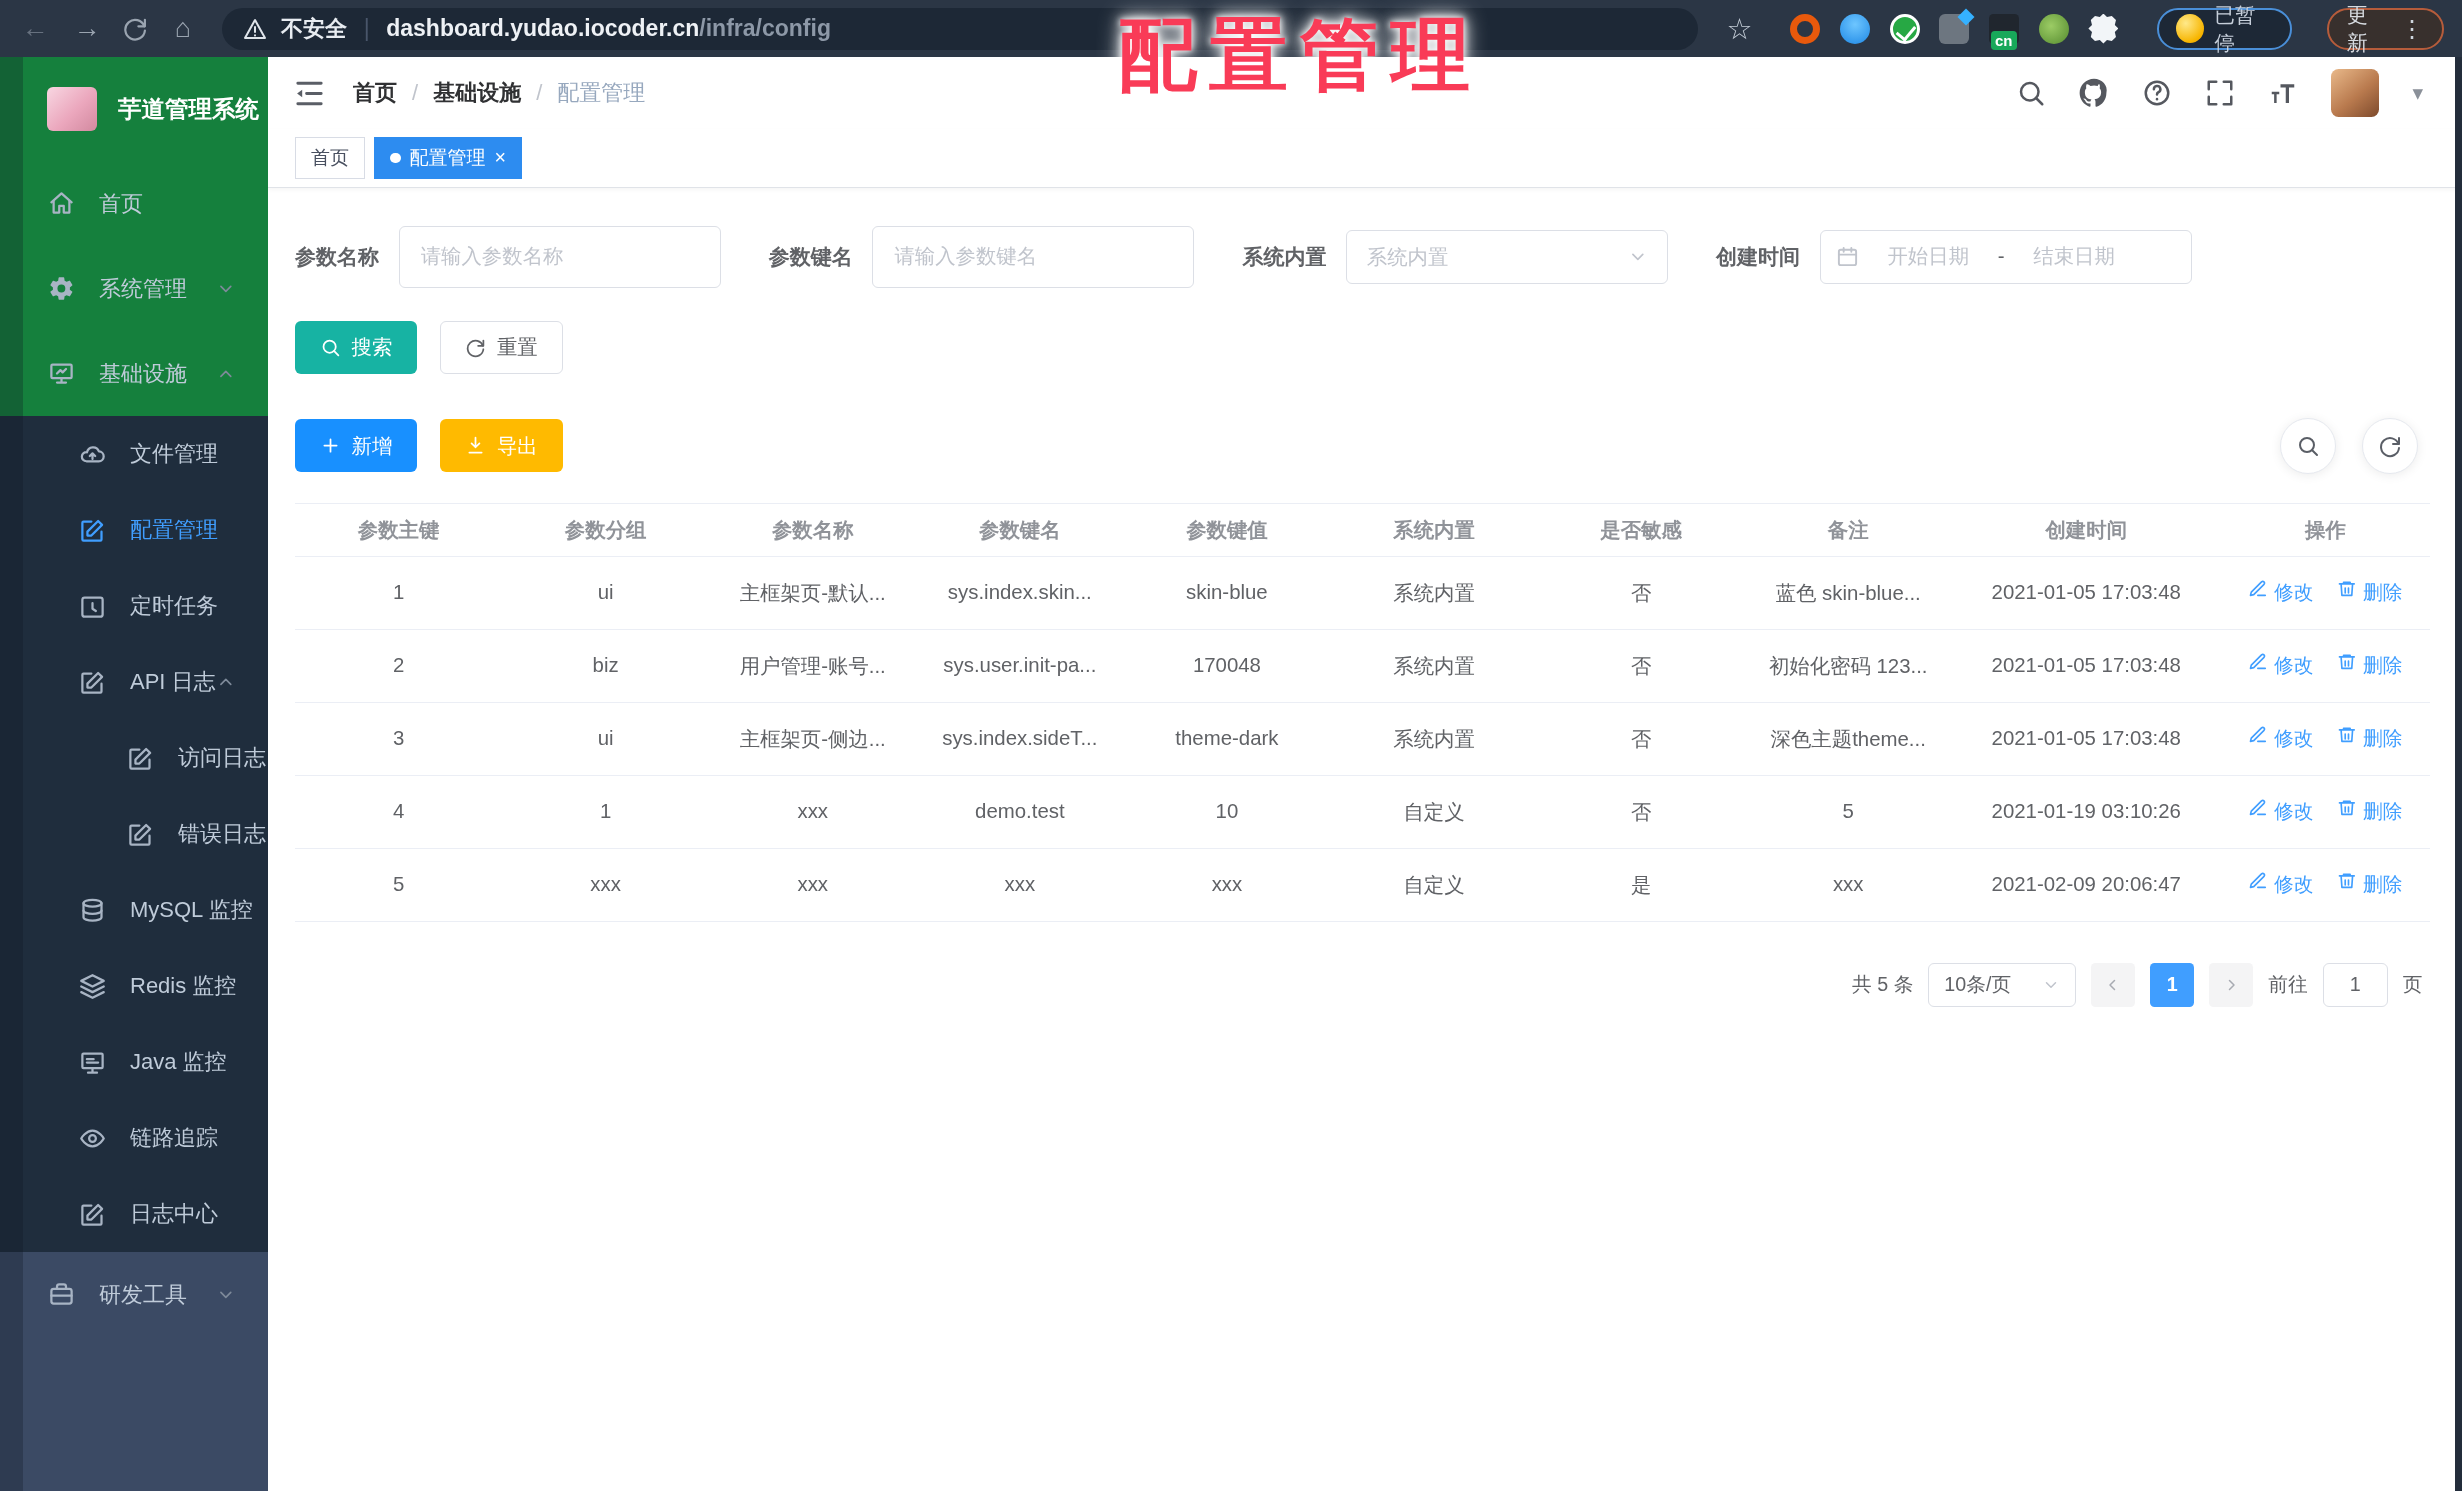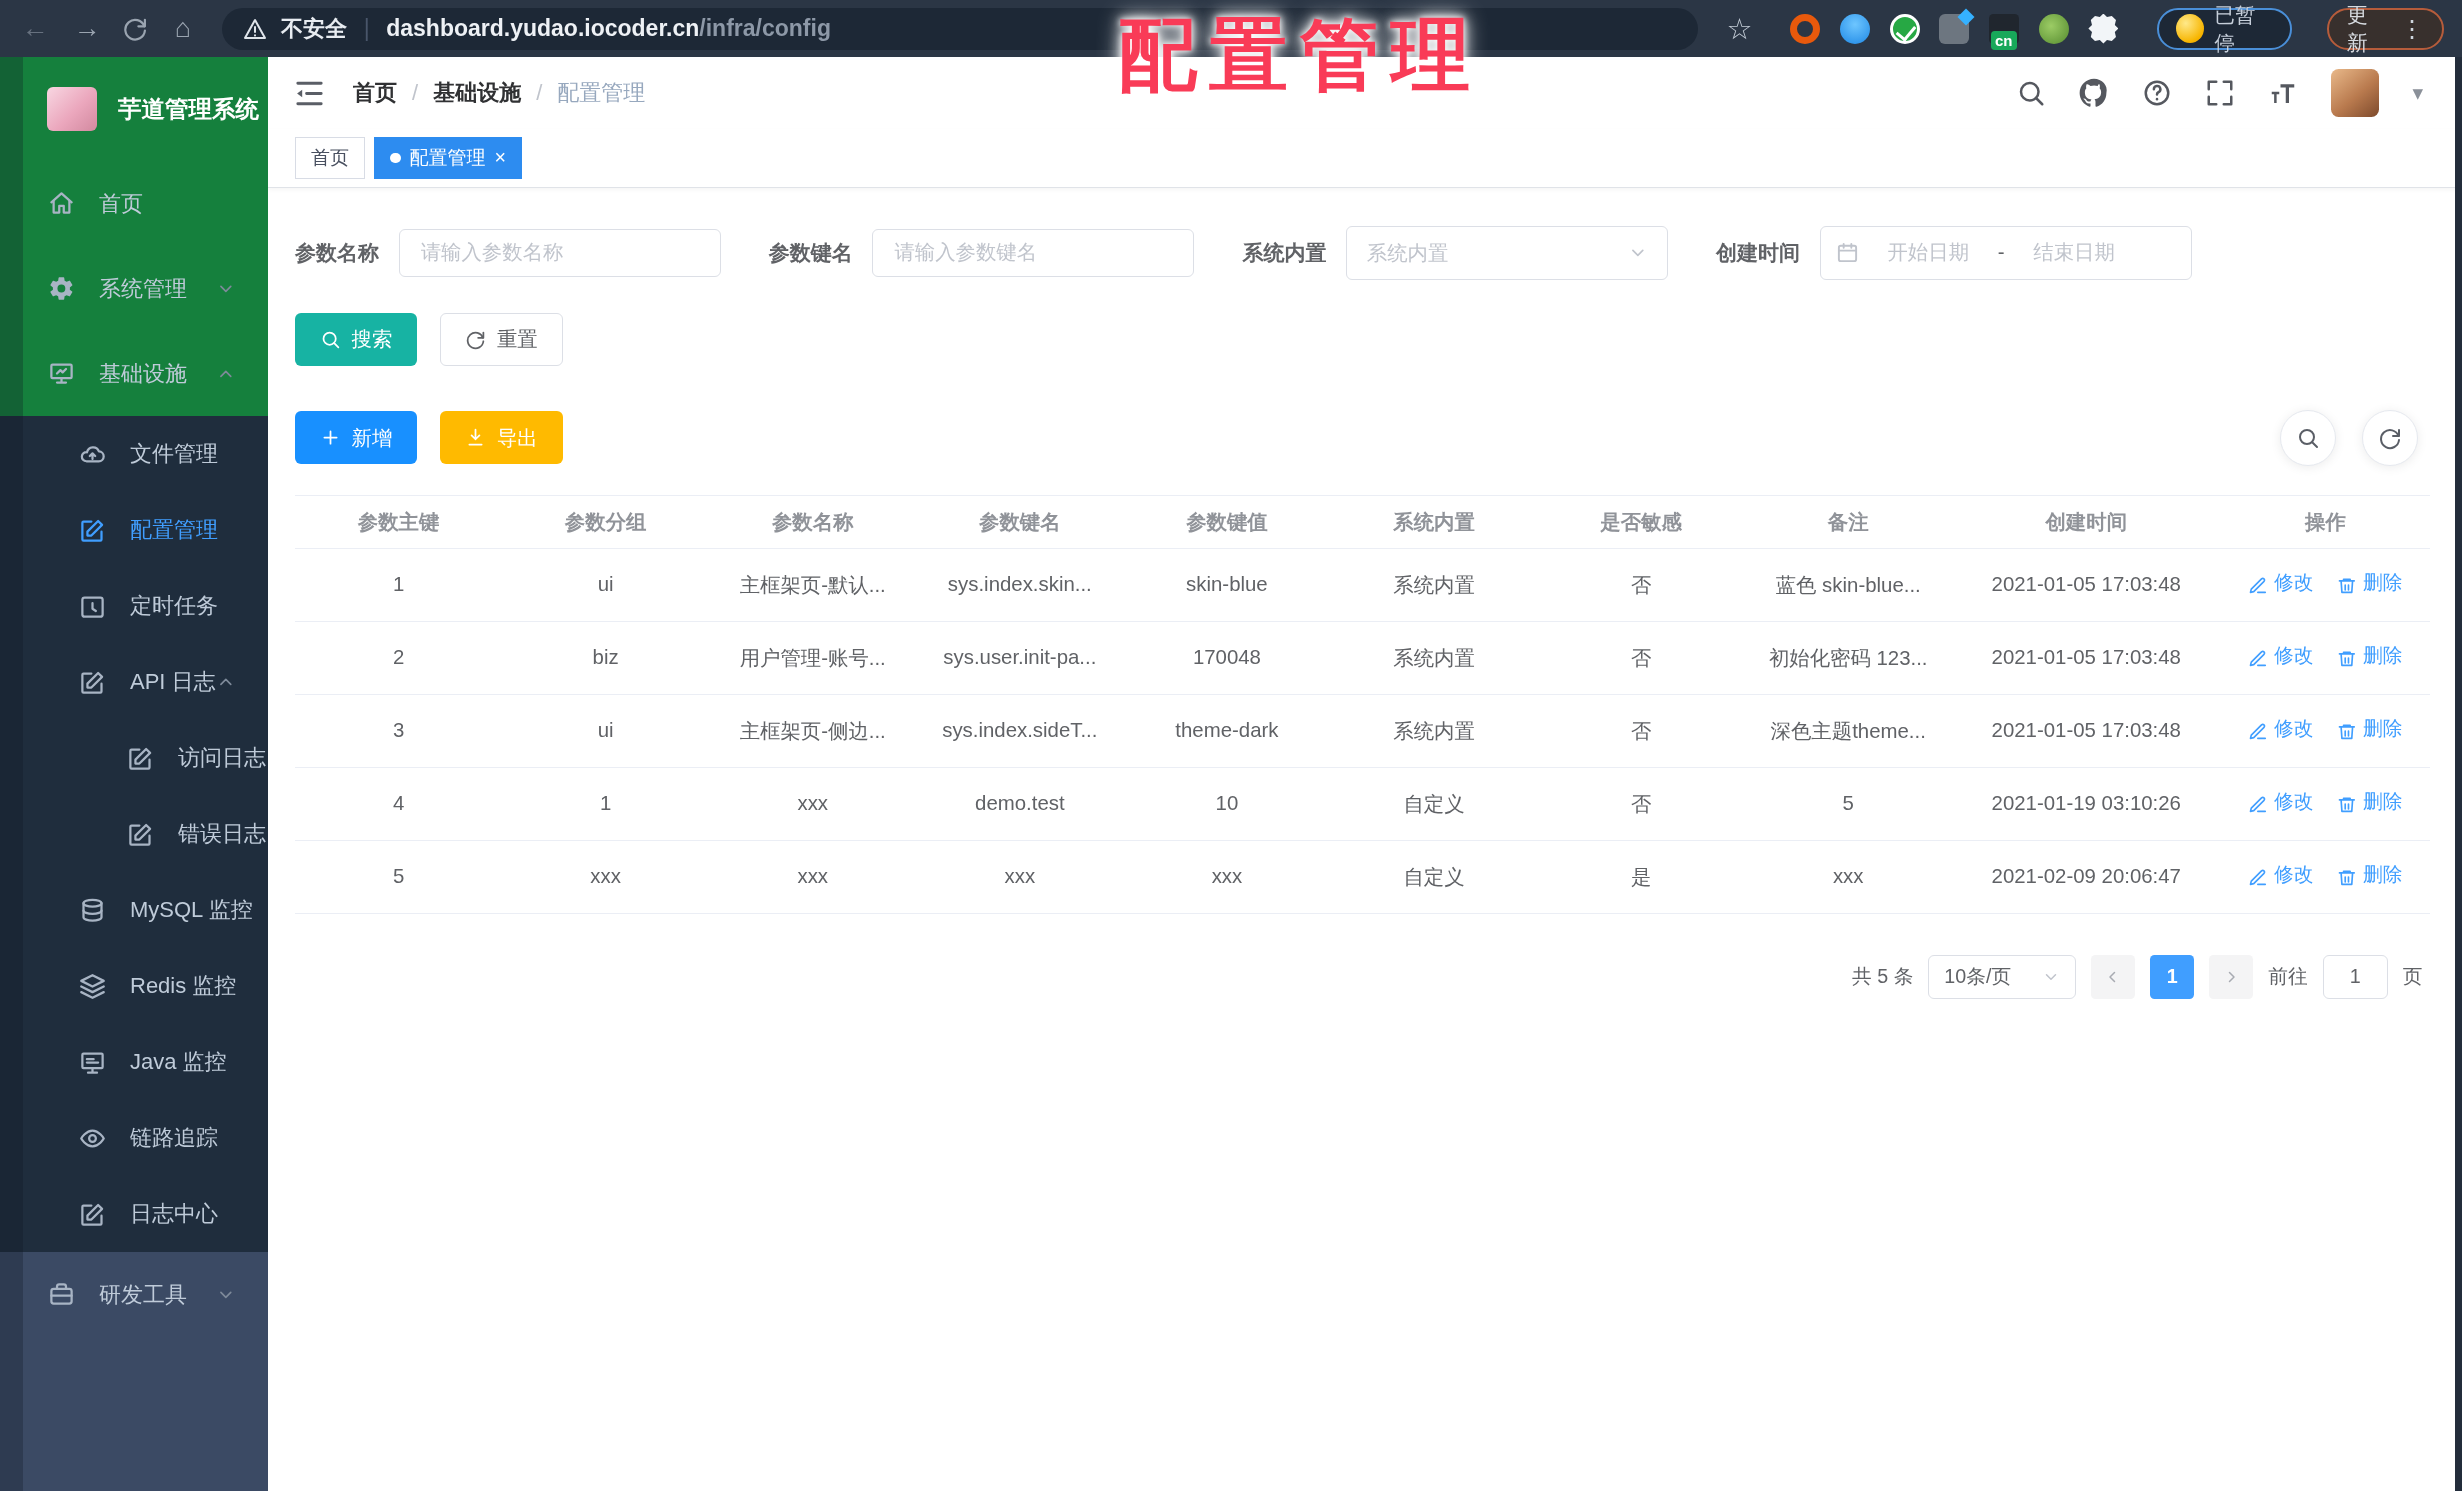--- a/index.html
+++ b/index.html
@@ -67,21 +67,21 @@
   .caret-glyph{color:#8a9099;font-size:21px}
   .tabsbar{height:59px;border-bottom:0.8px solid #e0e3e8;box-shadow:0 2.3px 4.5px rgba(0,0,0,.04);display:flex;align-items:center;padding-left:27px;gap:9px}
   .tab{height:42px;display:inline-flex;align-items:center;gap:9px;padding:0 15px;border:0.8px solid #d8dce5;background:#fff;color:#495060;font-size:19px;cursor:pointer}
   .tab.active{background:#2d8cf0;border-color:#2d8cf0;color:#fff}
   .tab .dot{width:10.6px;height:10.6px;border-radius:50%;background:#fff}
   .tab .close{font-size:19.7px;line-height:1}
   .content{padding:30px 32px 0 27px;flex:1}
   
   .filters{display:flex;align-items:center;margin-top:7.6px}
   .f-label{font-size:21px;font-weight:700;color:#606266;margin-right:19.7px;white-space:nowrap}
-  .f-input{width:322px;height:48px;border:0.8px solid #dcdfe6;border-radius:6px;padding:0 21px;font-size:20.4px;color:#606266;background:#fff;outline:none;font-family:Liberation Sans, sans-serif}
+  .f-input{width:322px;height:62px;border:0.8px solid #dcdfe6;border-radius:6px;padding:0 21px;font-size:20.4px;color:#606266;background:#fff;outline:none;font-family:Liberation Sans, sans-serif}
   input::placeholder{color:#c0c4cc}
   .f-gap{width:48px;flex:none}
   .select-box{width:322px;height:54px;border:0.8px solid #dcdfe6;border-radius:6px;display:flex;align-items:center;justify-content:space-between;padding:0 19.7px;font-size:20.4px;color:#c0c4cc;background:#fff;cursor:pointer}
   .select-box .sel-chev{width:19.7px;height:19.7px;color:#c0c4cc}
   .daterange{width:372px;height:54px;border:0.8px solid #dcdfe6;border-radius:6px;display:flex;align-items:center;padding:0 15px;gap:4.5px;background:#fff}
   .cal-ic{width:23px;height:23px;color:#c0c4cc;flex:none}
   .daterange input{border:none;width:130px;text-align:center;font-size:20.4px;color:#606266;outline:none;font-family:inherit}
   .range-sep{color:#606266;font-size:20.4px}
   
   .btnrow1{margin-top:33px;display:flex;gap:23px}
@@ -92,21 +92,21 @@
   .btnrow2{margin-top:44px;display:flex;gap:23px;align-items:center}
   .btn-add{background:#1890ff;color:#fff}
   .btn-export{background:#ffba00;color:#fff}
   .table-tools{margin-left:auto;display:flex;gap:26px;margin-right:12px}
   .circle-btn{width:56px;height:56px;border-radius:50%;background:#fff;border:0.8px solid #e6e9ef;box-shadow:0 1.5px 10.6px rgba(0,0,0,.08);display:flex;align-items:center;justify-content:center;color:#5a5e66;cursor:pointer}
   .circle-btn svg{width:24px;height:24px}
   
   table{width:100%;border-collapse:collapse;margin-top:29px;table-layout:fixed}
   thead th{height:53px;font-size:20.4px;color:#909399;font-weight:700;text-align:center;border-top:0.8px solid #ebeef5;border-bottom:0.8px solid #ebeef5;white-space:nowrap;overflow:hidden}
   tbody td{height:73px;font-size:20.4px;color:#606266;text-align:center;border-bottom:0.8px solid #ebeef5;white-space:nowrap;overflow:hidden;text-overflow:ellipsis;padding:0 7.6px}
-  .op-link{color:#409eff;display:inline-flex;align-items:flex-end;gap:6px;margin:0 12px;font-size:19.7px;cursor:pointer;white-space:nowrap}
+  .op-link{color:#409eff;display:inline-flex;align-items:flex-start;gap:6px;margin:0 12px;font-size:19.7px;cursor:pointer;white-space:nowrap}
   .op-link svg{width:19.7px;height:19.7px}
   
   .pagerow{display:flex;align-items:center;justify-content:flex-end;margin-top:41px;font-size:19.7px;color:#606266;gap:15px;padding-right:7.6px}
   .page-size{width:148px;height:44px;border:0.8px solid #dcdfe6;border-radius:6px;display:flex;align-items:center;justify-content:space-between;padding:0 15px;color:#606266;cursor:pointer}
   .page-size .sel-chev{width:18px;height:18px;color:#c0c4cc}
   .pg-btn{width:44px;height:44px;background:#f4f4f5;border-radius:4.5px;display:flex;align-items:center;justify-content:center;color:#a8abb2;cursor:pointer}
   .pg-btn svg{width:18px;height:18px}
   .pg-cur{width:44px;height:44px;background:#409eff;color:#fff;border-radius:4.5px;display:flex;align-items:center;justify-content:center;font-weight:700;cursor:pointer}
   .goto-input{width:65px;height:44px;border:0.8px solid #dcdfe6;border-radius:6px;text-align:center;font-size:19.7px;color:#606266;outline:none;font-family:inherit}
   

